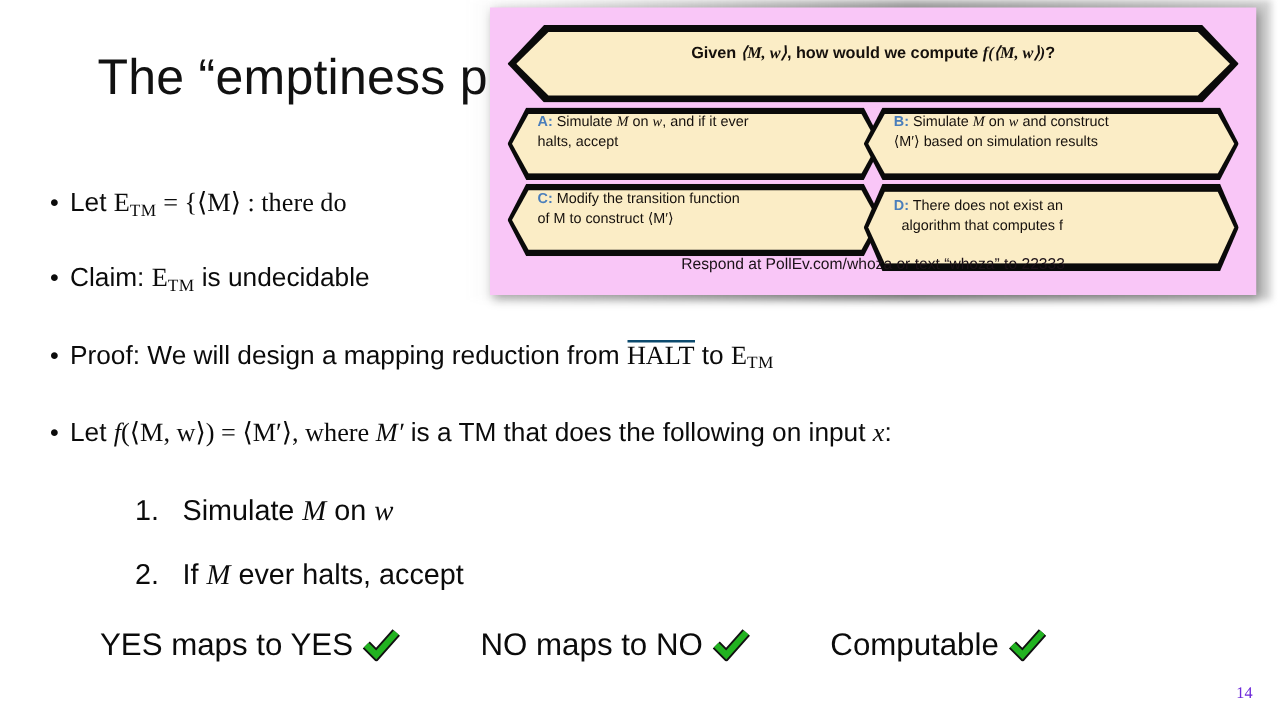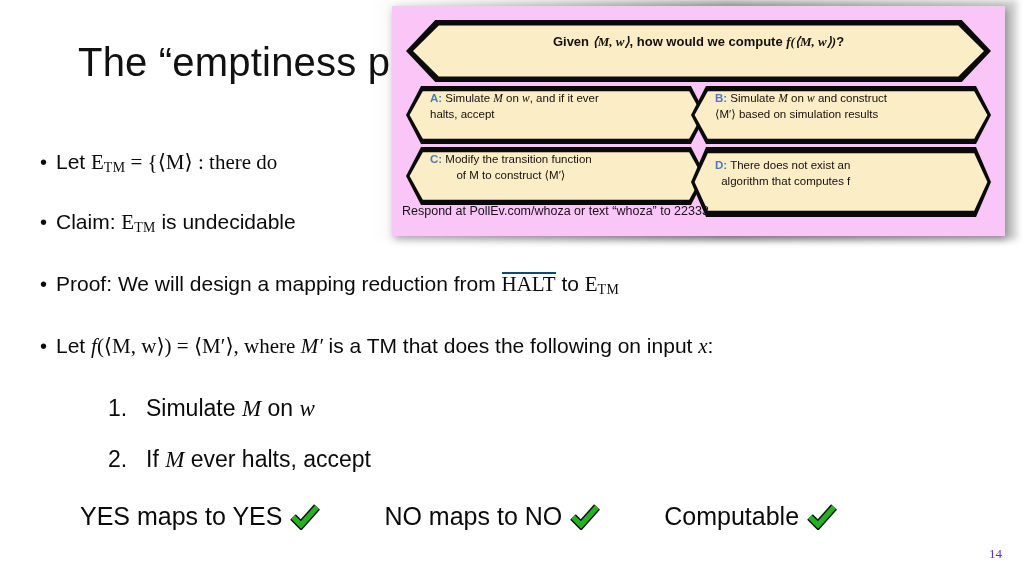--- a/index.html
+++ b/index.html
@@ -118,21 +118,22 @@
   }
   .hexwrap.q .htext {
     justify-content:center;
     font-size:13px;
     font-weight:700;
   }
   .opt-letter { color:#4a7ebb; font-weight:700; }
 
   .poll-foot {
     position:absolute;
-    left:10px; right:0; top:198px;
+    left:0; right:0; top:198px;
+    text-align:center;
     font-size:12.5px;
     color:#1b1118;
     font-family:"Liberation Sans", sans-serif;
   }
 
   .mini { font-family:"Liberation Serif", serif; font-style:italic; }
 </style>
 </head>
 <body>
 
@@ -209,21 +210,21 @@
     </div>
 
     <div class="hexwrap" style="left:299px; top:80px; width:300px; height:58px;">
       <div class="outline"></div>
       <div class="fill"></div>
       <div class="htext">
         <span><span class="opt-letter">B:</span><span> Simulate </span><span class="mini">M</span><span> on </span><span class="mini">w</span><span> and construct</span><br><span>⟨M′⟩ based on simulation results</span></span>
       </div>
     </div>
 
-    <div class="hexwrap" style="left:14px; top:141px; width:300px; height:58px;text-align:center;">
+    <div class="hexwrap" style="left:14px; top:141px; width:300px; height:58px;">
       <div class="outline"></div>
       <div class="fill"></div>
       <div class="htext">
         <span><span class="opt-letter">C:</span><span> Modify the transition function</span><br><span>of M to construct ⟨M′⟩</span></span>
       </div>
     </div>
 
     <div class="hexwrap" style="left:299px; top:141px; width:300px; height:70px;text-align:right;">
       <div class="outline"></div>
       <div class="fill"></div>

